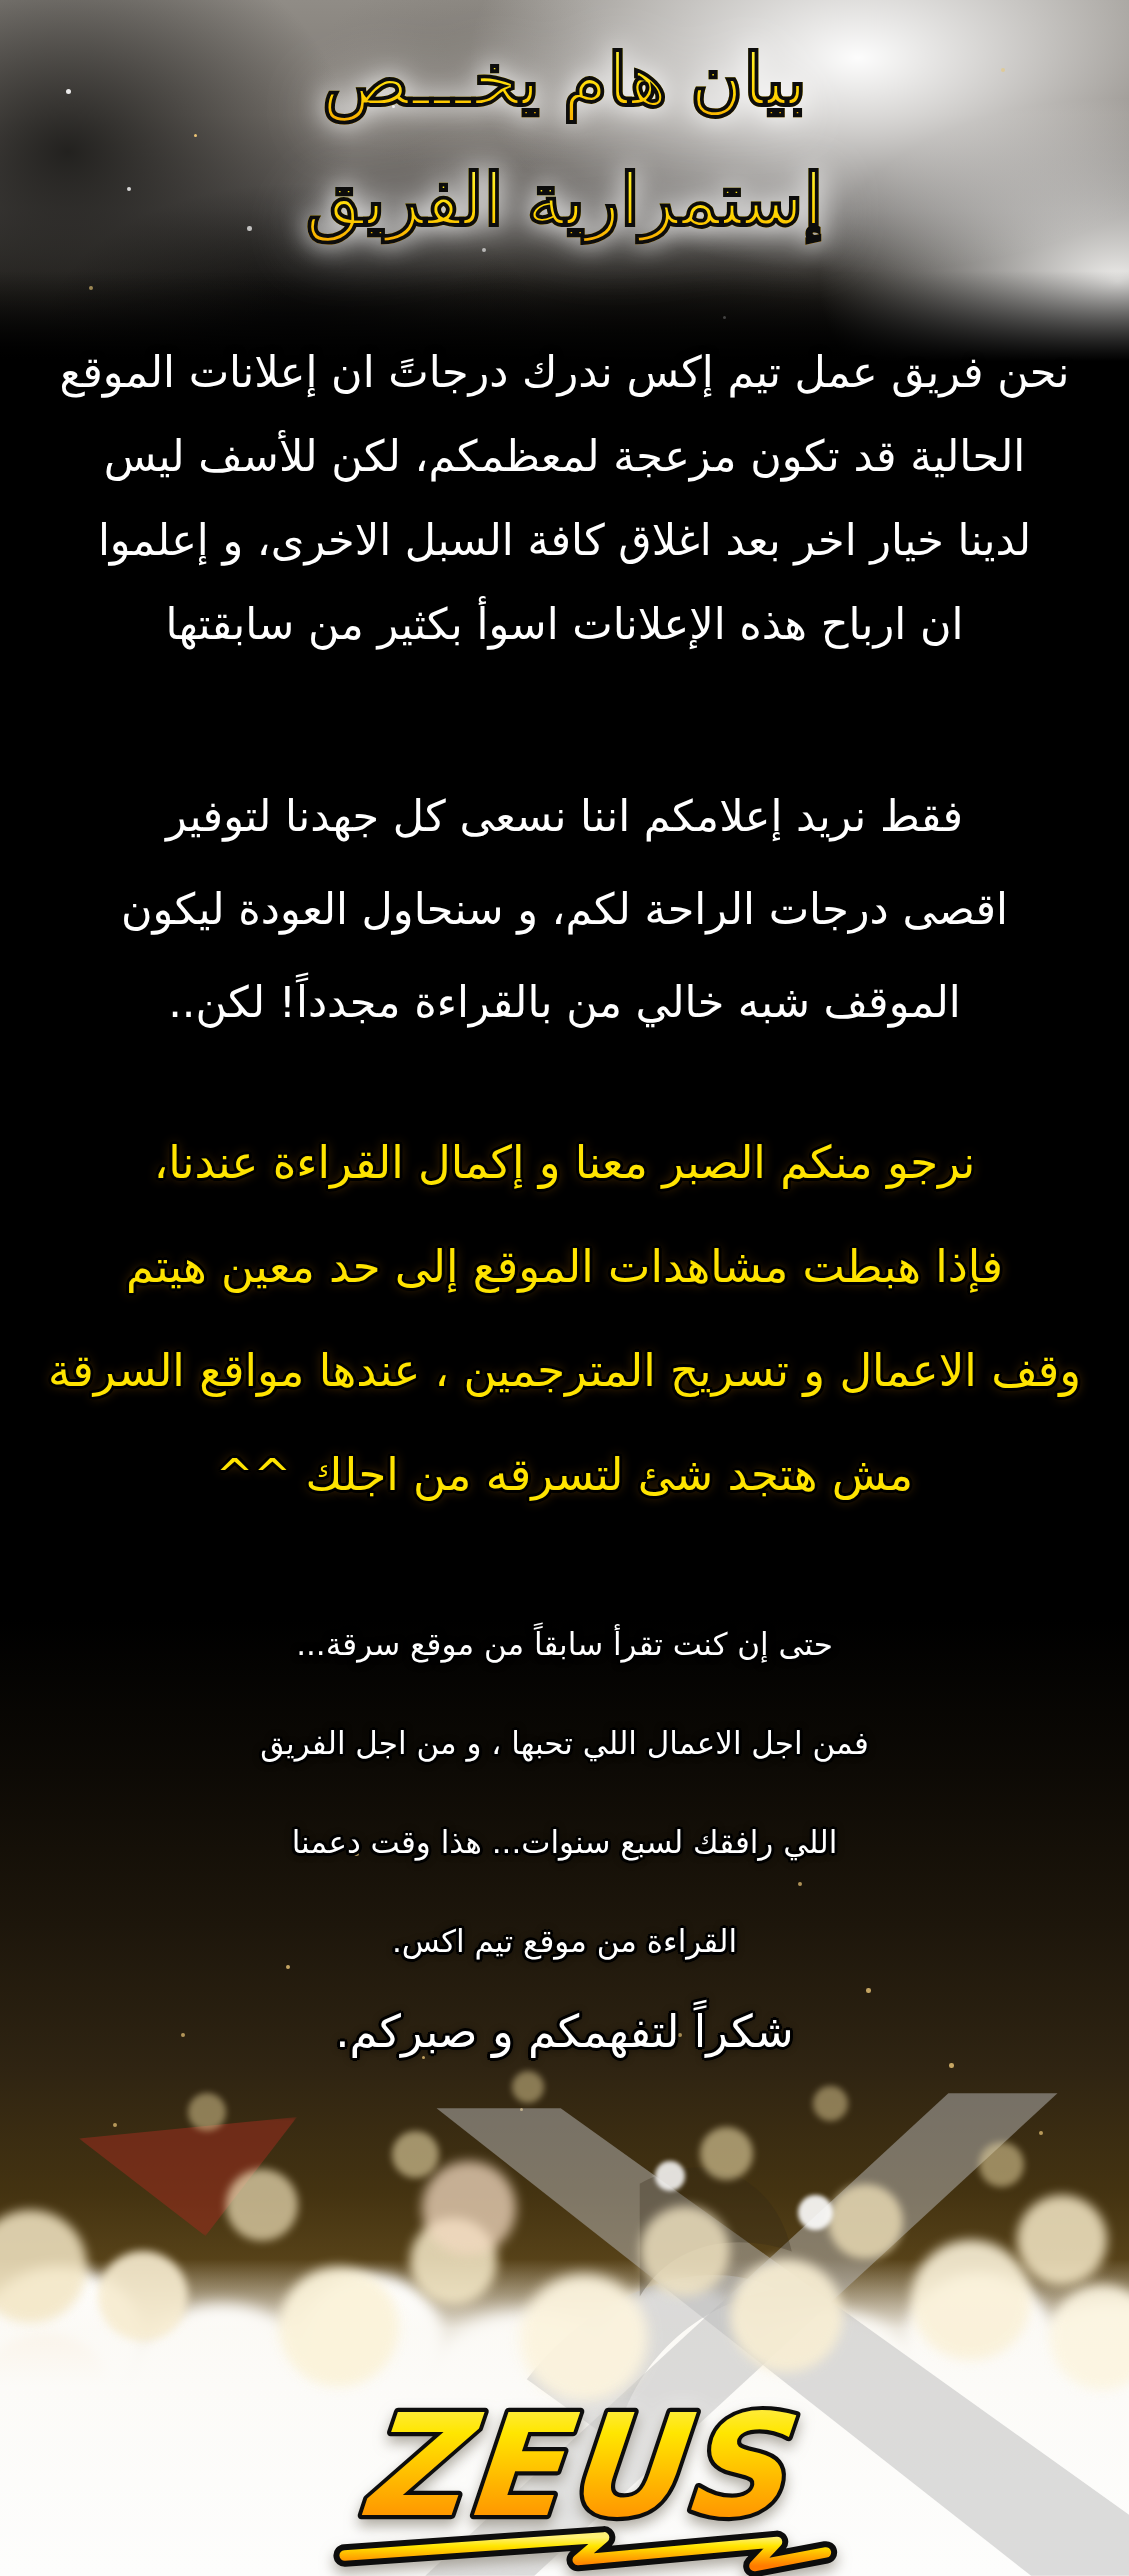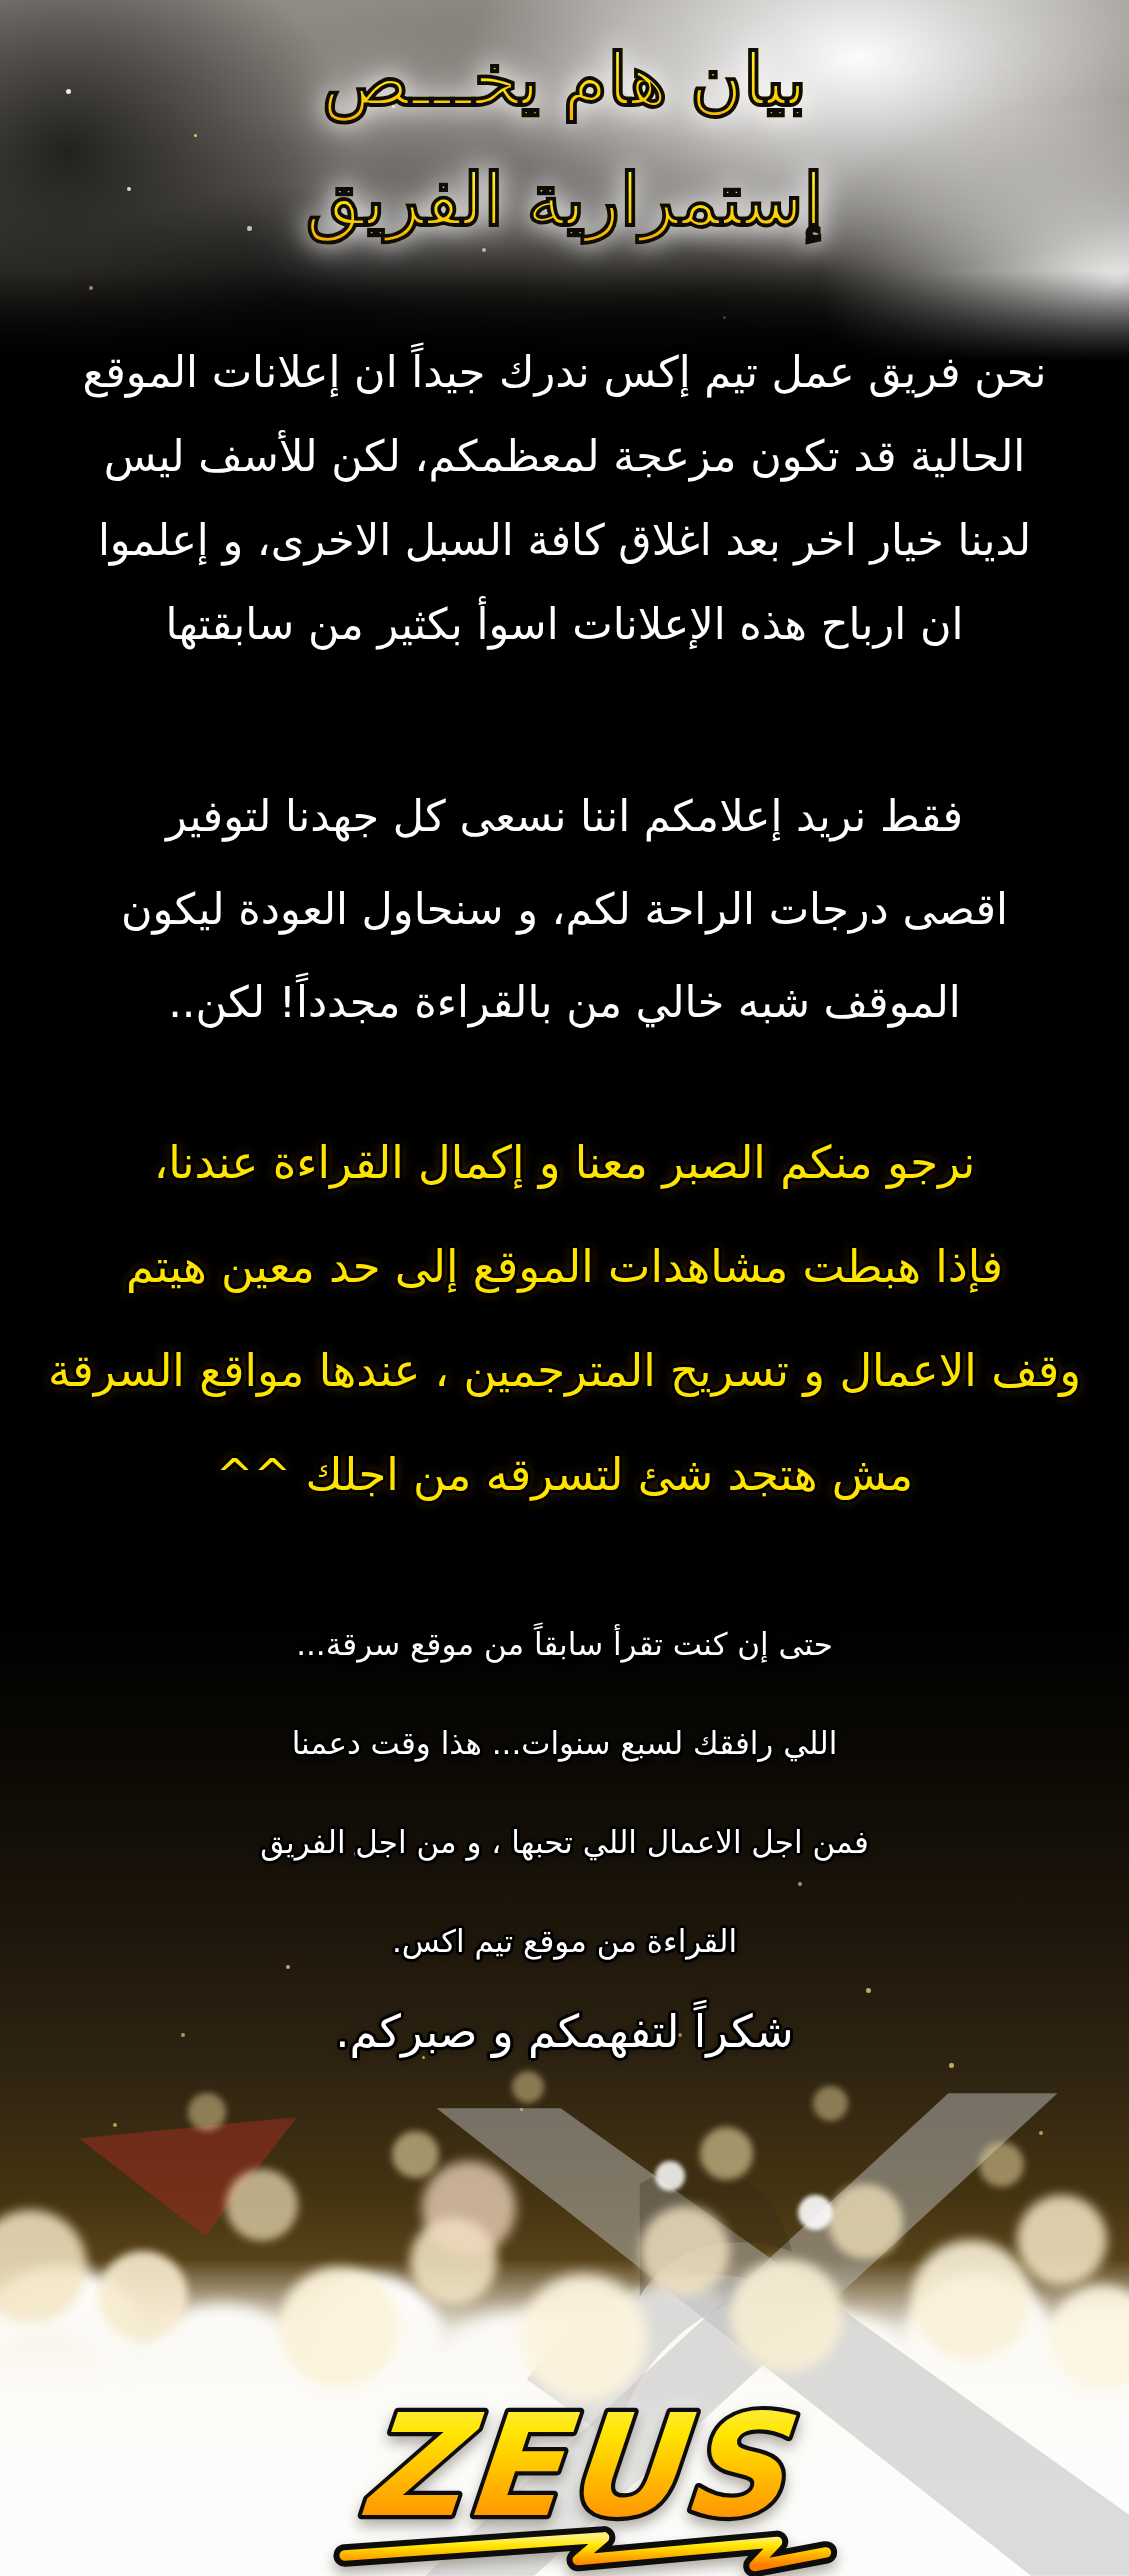--- a/index.html
+++ b/index.html
@@ -178,43 +178,43 @@
       <polyline points="75,232 420,208 385,238 650,214 620,246 715,228" fill="none" stroke="url(#zg)" stroke-width="14" stroke-linejoin="round" stroke-linecap="round"></polyline>
     </g>
   </svg>
 
   <div class="txt title-block">
     <span class="line title-line">بيان هام يخـــص</span>
     <span class="line title-line">إستمرارية الفريق</span>
   </div>
 
   <div class="txt p-white p1-block">
-    <span class="line">نحن فريق عمل تيم إكس ندرك جيداً ان إعلانات الموقع</span>
+    <span class="line">نحن فريق عمل تيم إكس ندرك درجاتً ان إعلانات الموقع</span>
     <span class="line">الحالية قد تكون مزعجة لمعظمكم، لكن للأسف ليس</span>
     <span class="line">لدينا خيار اخر بعد اغلاق كافة السبل الاخرى، و إعلموا</span>
     <span class="line">ان ارباح هذه الإعلانات اسوأ بكثير من سابقتها</span>
   </div>
 
   <div class="txt p-white p2-block">
     <span class="line">فقط نريد إعلامكم اننا نسعى كل جهدنا لتوفير</span>
     <span class="line">اقصى درجات الراحة لكم، و سنحاول العودة ليكون</span>
     <span class="line">الموقف شبه خالي من بالقراءة مجدداً! لكن..</span>
   </div>
 
   <div class="txt p3-block">
     <span class="line">نرجو منكم الصبر معنا و إكمال القراءة عندنا،</span>
     <span class="line">فإذا هبطت مشاهدات الموقع إلى حد معين هيتم</span>
     <span class="line">وقف الاعمال و تسريح المترجمين ، عندها مواقع السرقة</span>
     <span class="line">مش هتجد شئ لتسرقه من اجلك ^^</span>
   </div>
 
   <div class="txt p-white p4-block">
     <span class="line">حتى إن كنت تقرأ سابقاً من موقع سرقة...</span>
+    <span class="line">فمن اجل الاعمال اللي تحبها ، و من اجل الفريق</span>
     <span class="line">اللي رافقك لسبع سنوات...  هذا وقت دعمنا</span>
-    <span class="line">فمن اجل الاعمال اللي تحبها ، و من اجل الفريق</span>
     <span class="line">القراءة من موقع تيم اكس.</span>
   </div>
 
   <div class="txt thanks-block">
     <span class="line">شكراً لتفهمكم و صبركم.</span>
   </div>
 
 </div>
 
 

